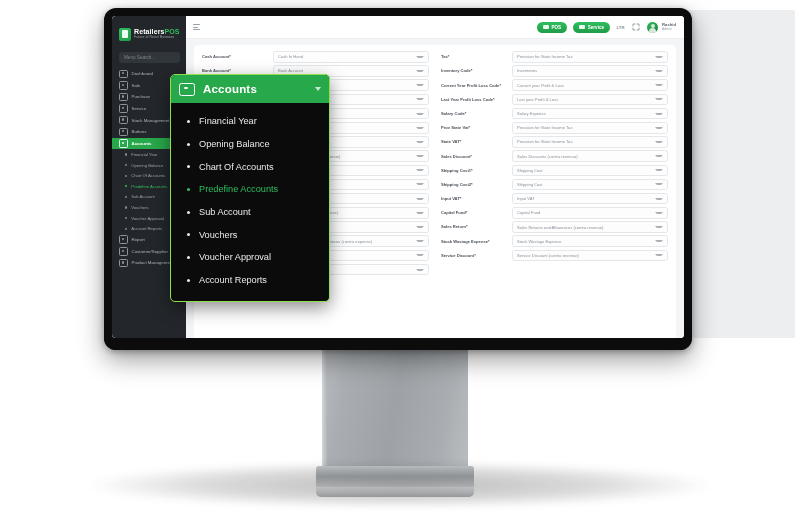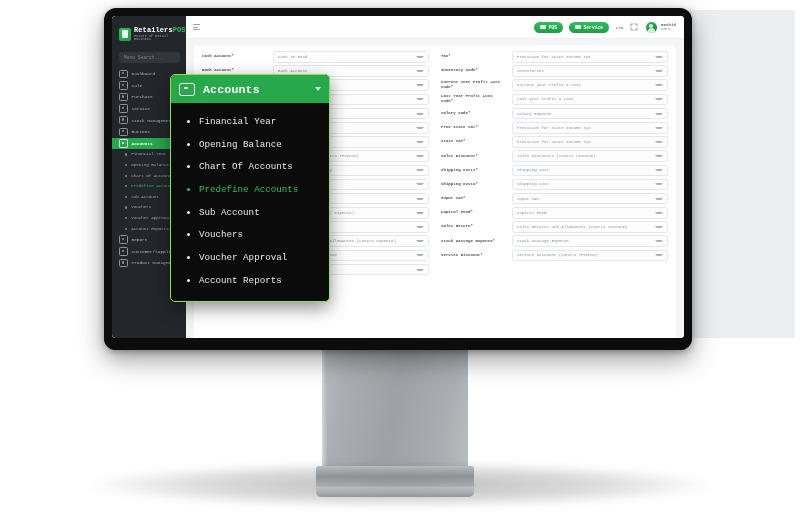--- a/index.html
+++ b/index.html
@@ -1,21 +1,21 @@
 <!DOCTYPE html>
 <html><head>
 <meta charset="utf-8">
 <style>
   html,body{margin:0;padding:0;}
   body{
     width:800px;height:515px;overflow:hidden;background:#ffffff;
     font-family:"Liberation Sans", sans-serif;
     -webkit-font-smoothing:antialiased;
   }
-  .stage{position:relative;width:636px;height:515px;background:#fff;font-family:Liberation Mono, monospace;}
+  .stage{position:relative;width:636px;height:515px;background:#fff;}
 
   
   .bg-panel{
     position:absolute;left:670px;top:10px;width:125px;height:320px;
     background:#eceef0;border-radius:2px;
   }
   .bg-panel2{
     position:absolute;left:560px;top:310px;width:235px;height:28px;
     background:#eceef0;
   }

